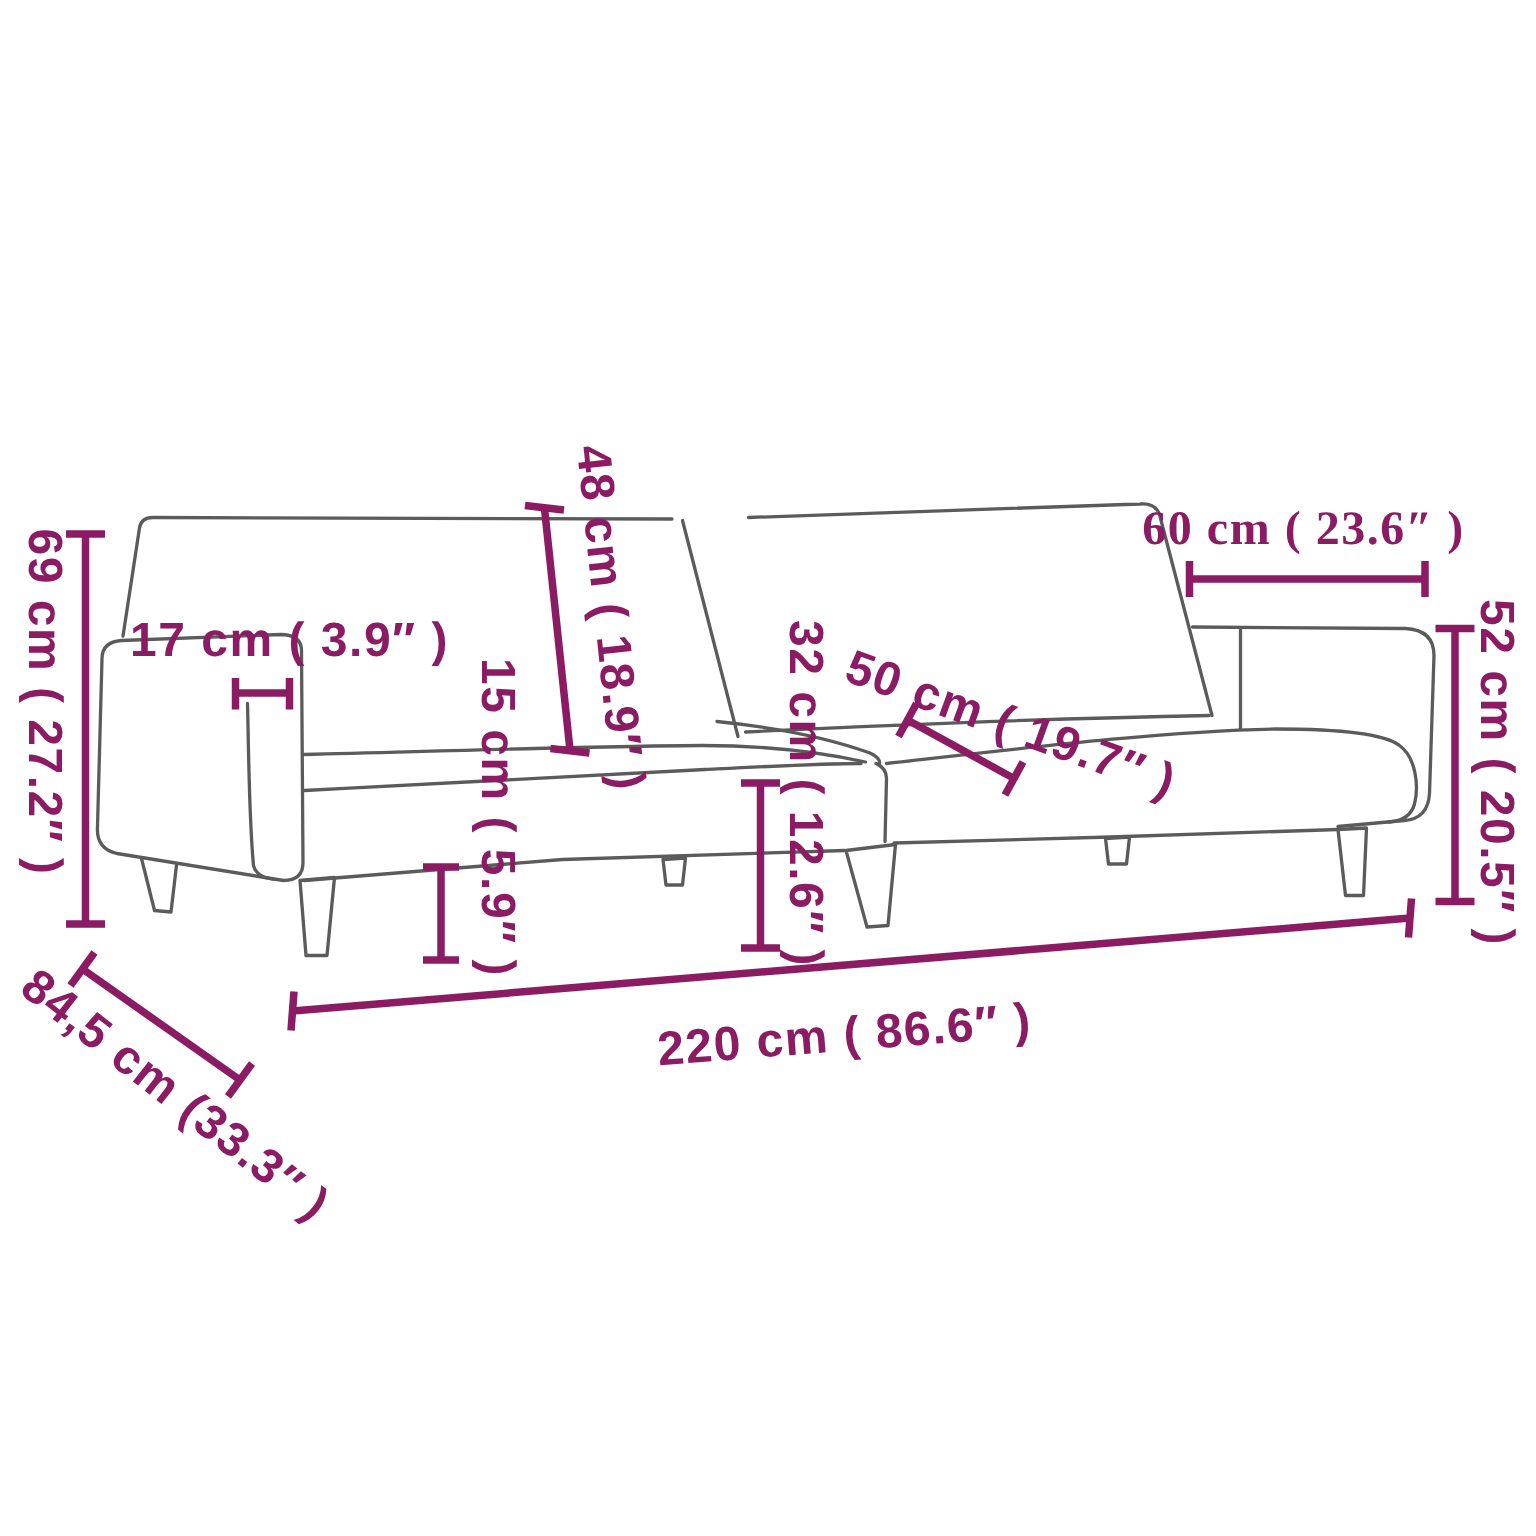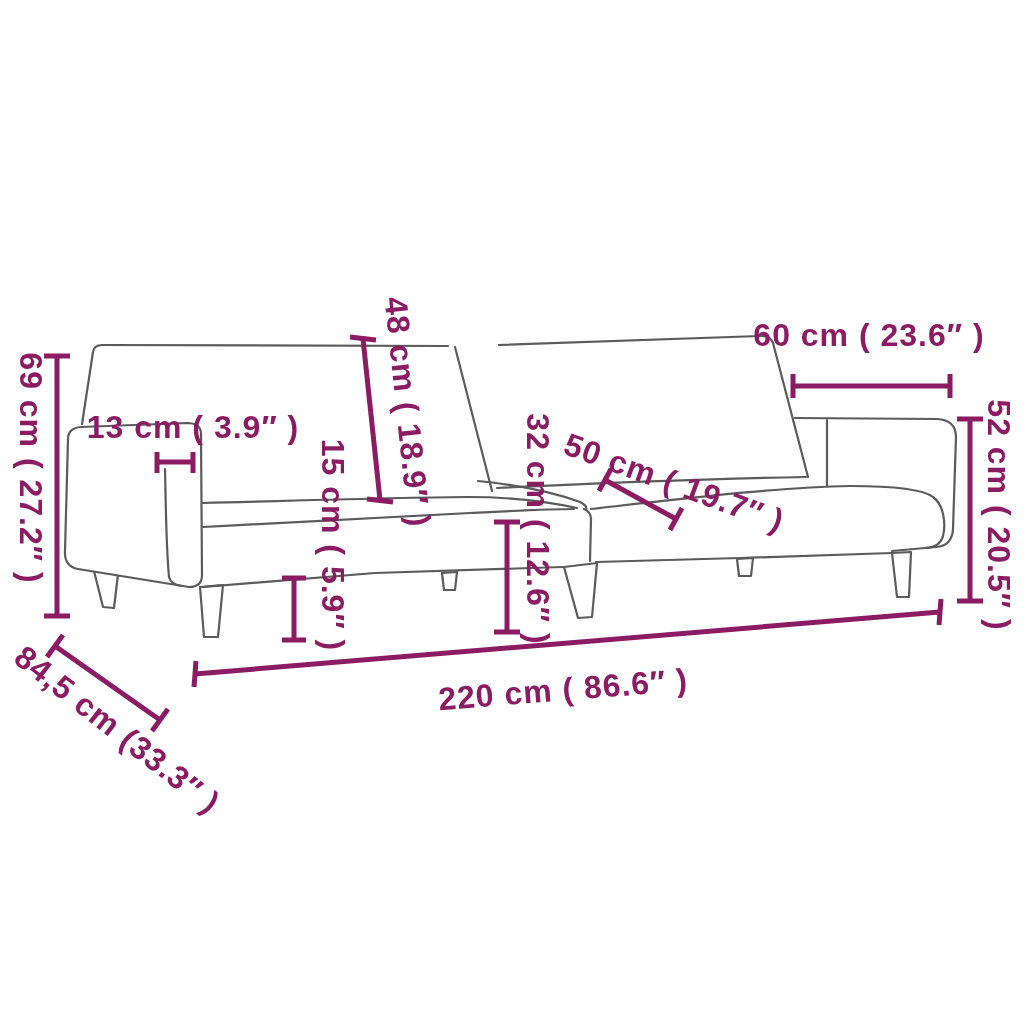--- a/index.html
+++ b/index.html
@@ -132,31 +132,31 @@
       <g>
         <line class="dimline" x1="55" y1="646" x2="160" y2="720"></line>
         <line class="dimline" x1="47" y1="657" x2="63" y2="635"></line>
         <line class="dimline" x1="152" y1="731" x2="168" y2="709"></line>
       </g>
     </g>
   </svg>
 
   <div class="dim-label" style="left:30px; top:468px; transform:translate(-50%,-50%) rotate(90deg);">69 cm ( 27.2″ )</div>
 
-  <div class="dim-label" style="left:193px; top:427px; transform:translate(-50%,-50%);">13 cm ( 3.9″ )</div>
+  <div class="dim-label" style="left:193px; top:427px; transform:translate(-50%,-50%);">17 cm ( 3.9″ )</div>
 
   <div class="dim-label" style="left:407px; top:412px; transform:translate(-50%,-50%) rotate(84deg);">48 cm ( 18.9″ )</div>
 
   <div class="dim-label" style="left:332px; top:545px; transform:translate(-50%,-50%) rotate(90deg);">15 cm ( 5.9″ )</div>
 
   <div class="dim-label" style="left:537px; top:529px; transform:translate(-50%,-50%) rotate(90deg);">32 cm ( 12.6″ )</div>
 
   <div class="dim-label" style="left:674px; top:483px; transform:translate(-50%,-50%) rotate(20deg);">50 cm ( 19.7″ )</div>
 
-  <div class="dim-label" style="left:869px; top:335px; transform:translate(-50%,-50%);">60 cm ( 23.6″ )</div>
+  <div class="dim-label" style="left:869px; top:352px; transform:translate(-50%,-50%);font-family:Liberation Serif, serif;">60 cm ( 23.6″ )</div>
 
   <div class="dim-label" style="left:998px; top:515px; transform:translate(-50%,-50%) rotate(90deg);">52 cm ( 20.5″ )</div>
 
   <div class="dim-label" style="left:563px; top:690px; transform:translate(-50%,-50%) rotate(-4.5deg);">220 cm ( 86.6″ )</div>
 
   <div class="dim-label" style="left:117px; top:730px; transform:translate(-50%,-50%) rotate(38deg);">84,5 cm (33.3″ )</div>
 
 </div>
 
 </body></html>

